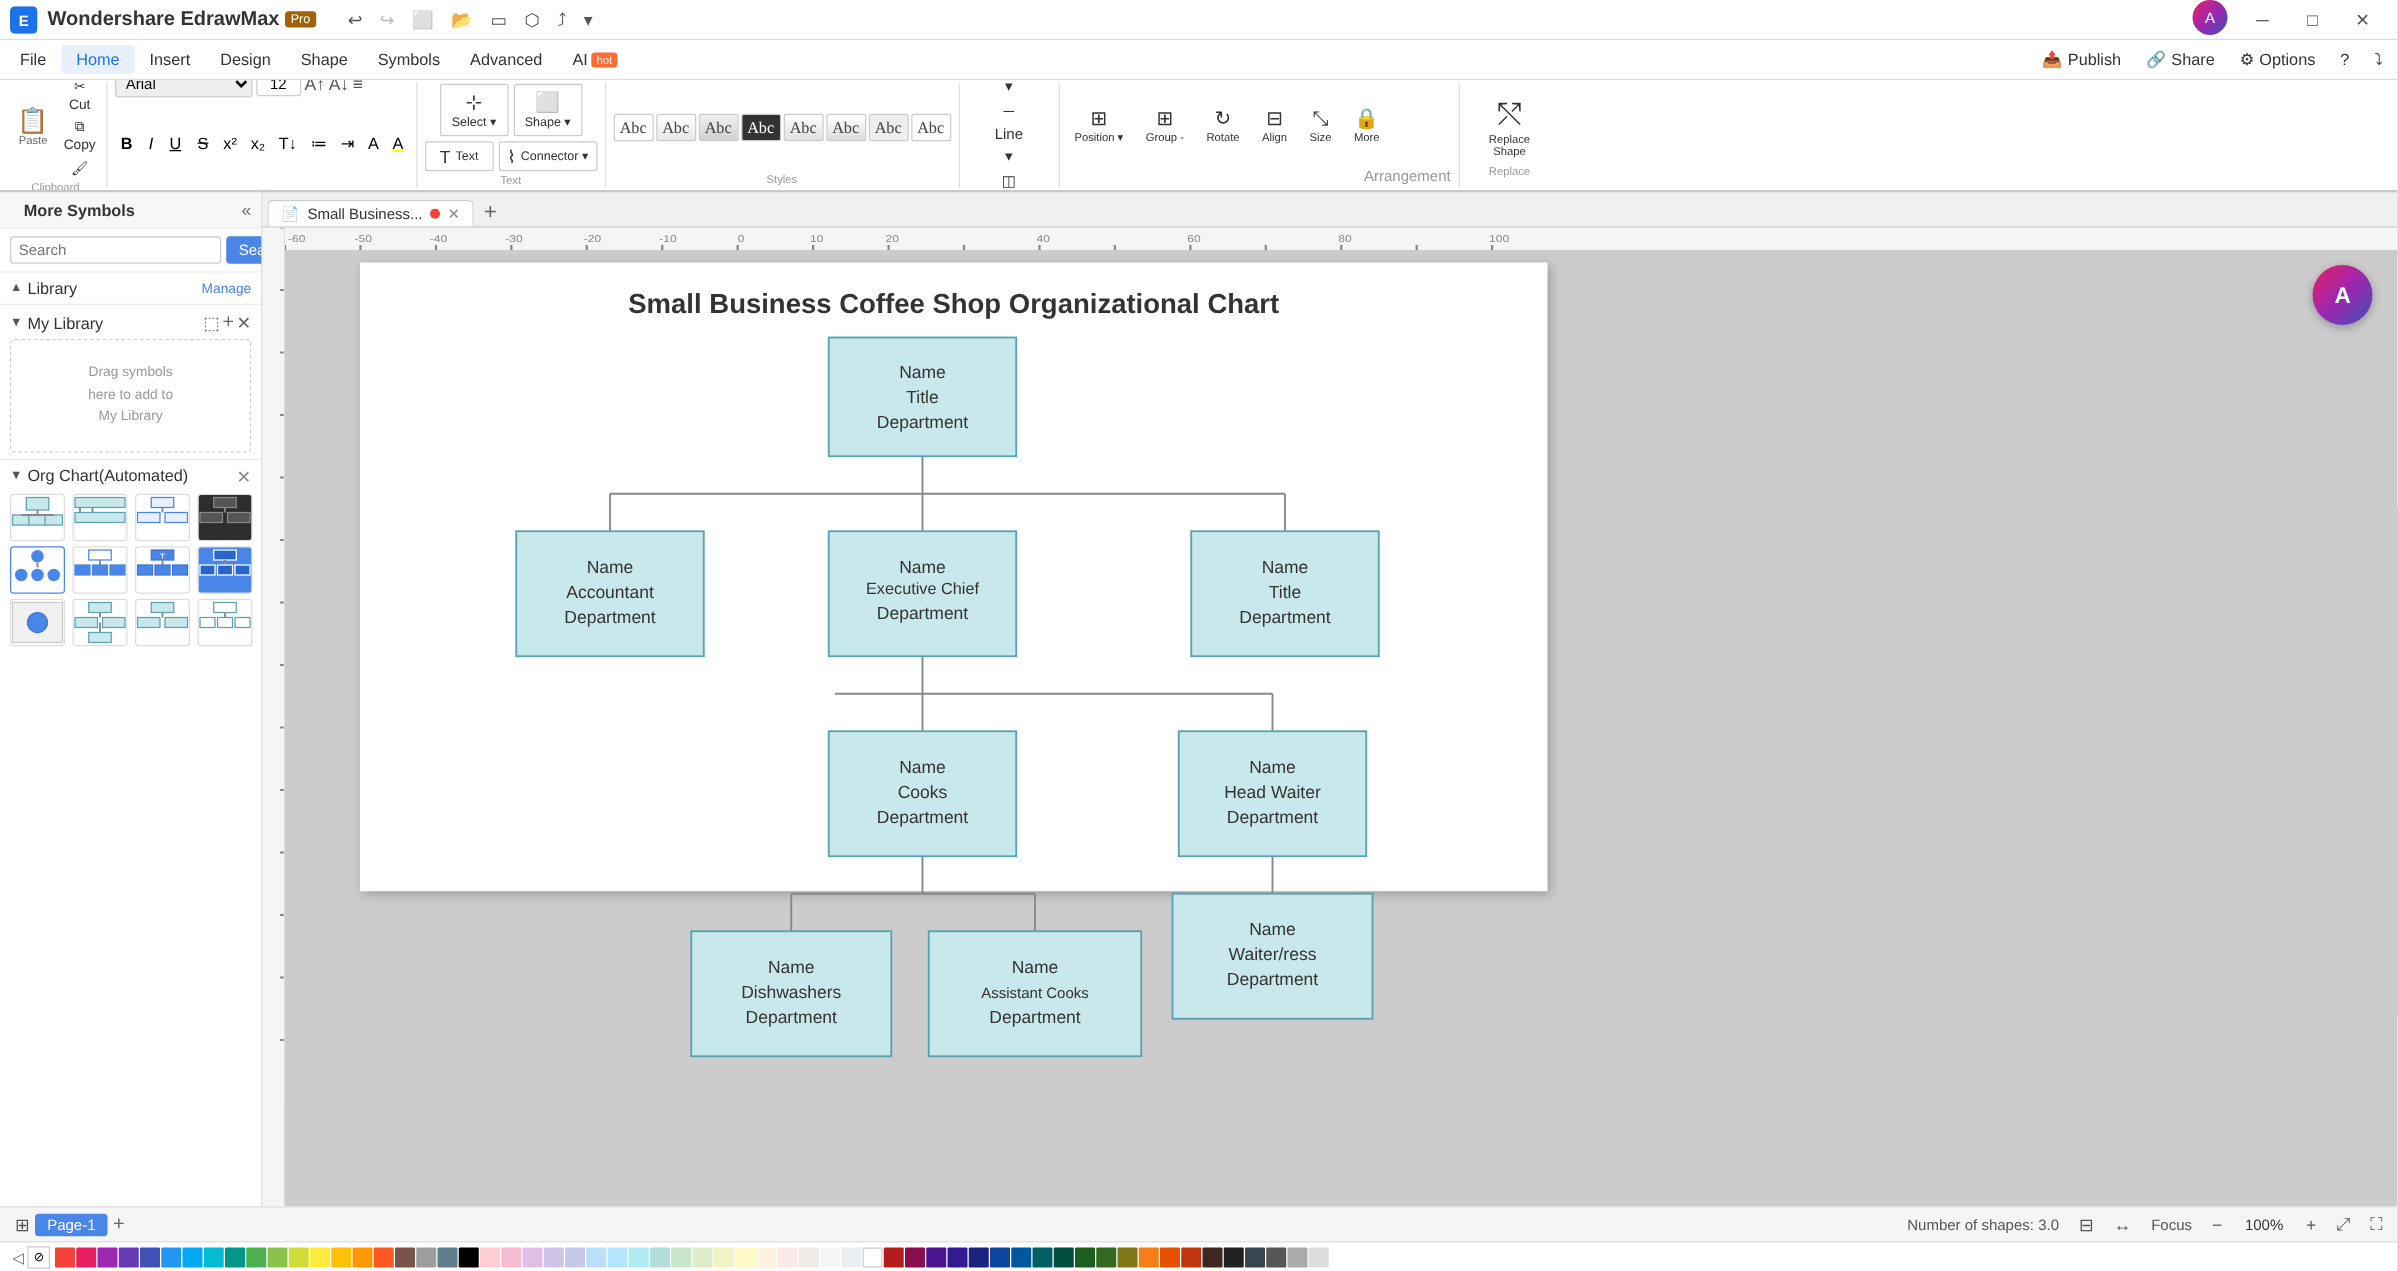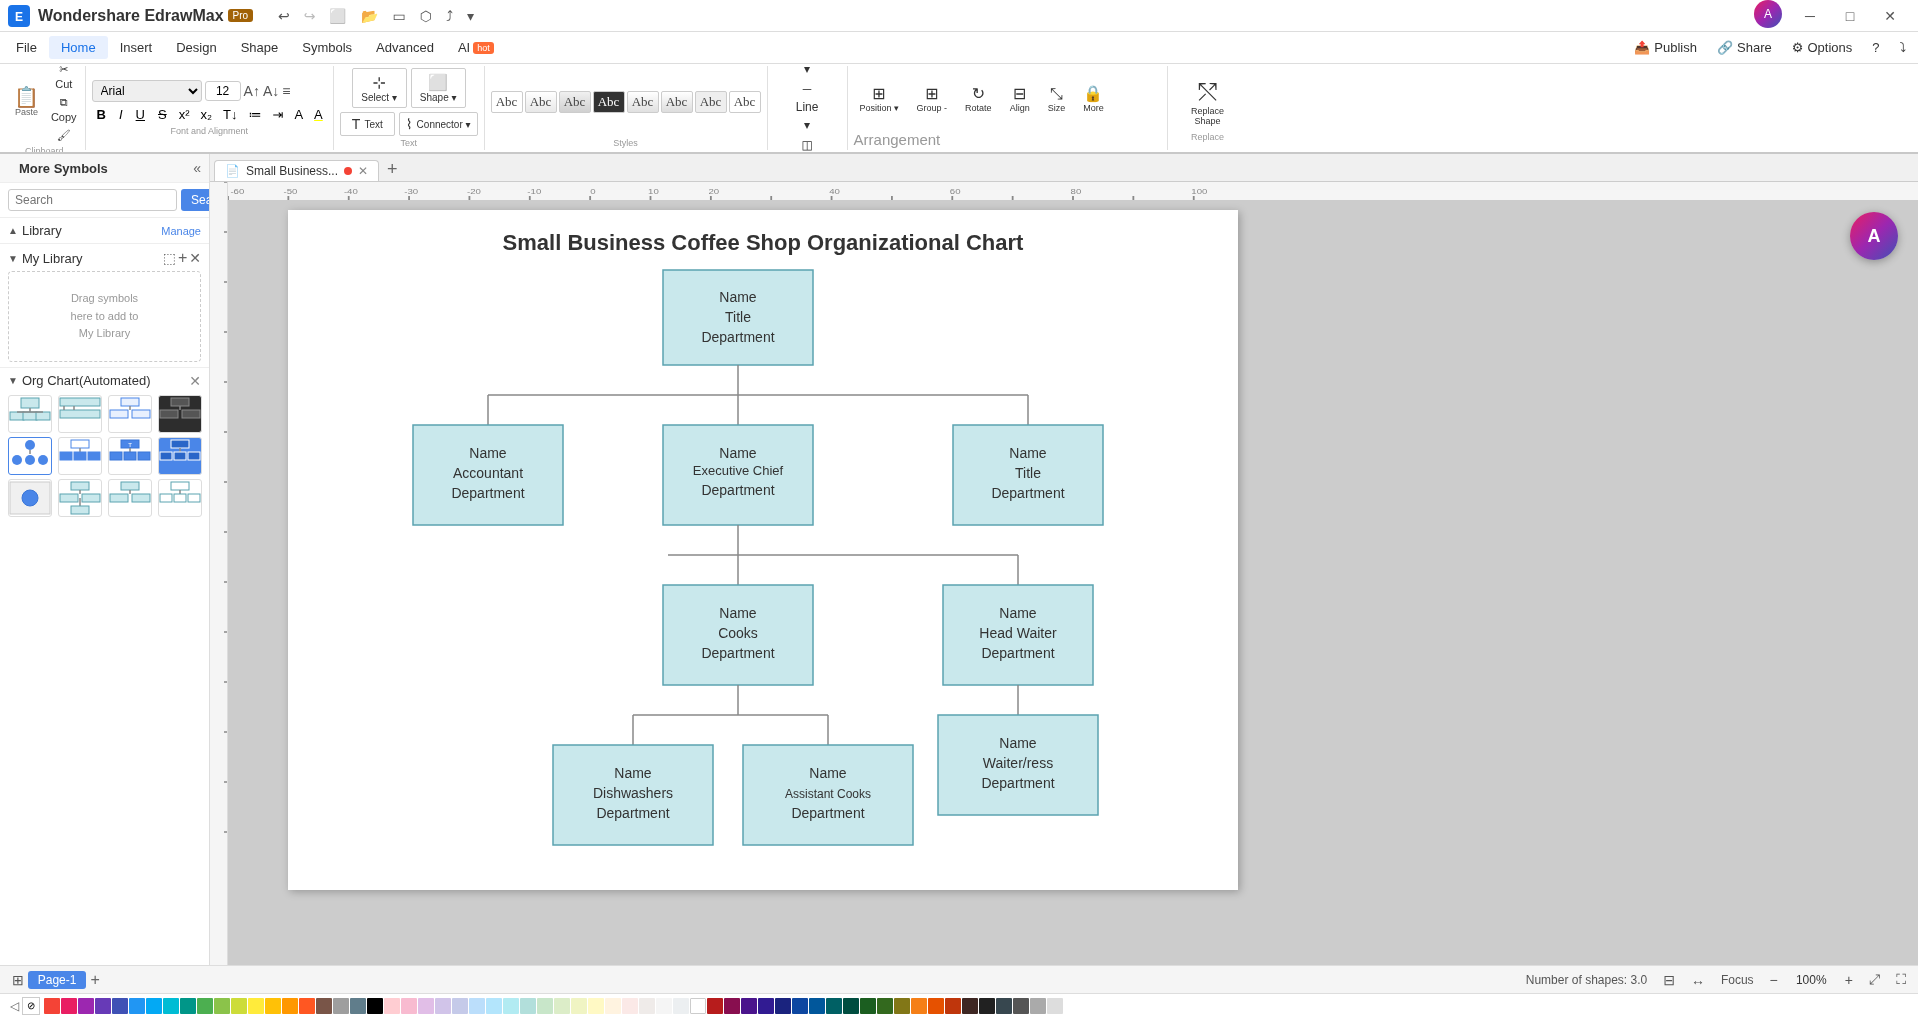--- a/index.html
+++ b/index.html
@@ -242,21 +242,21 @@
             <span>Copy</span>
         </div>
         <div class="tb" style="display:flex;align-items:center;gap:2px;padding:2px 4px;cursor:pointer;border-radius:2px;font-size:11px;">
           <span>🖌</span>
         </div>
       </div>
     </div>
     <div class="tg-label" style="font-size:9px;color:#999;text-align:center;">Clipboard</div>
   </div>
 
-  <div class="tg" style="display:flex;flex-direction:column;padding:2px 6px;border-right:1px solid #e0e0e0;justify-content:center;min-width:180px;">
+  <div class="tg" style="display:flex;flex-direction:column;padding:2px 6px;border-right:1px solid #e0e0e0;justify-content:center;min-width:180px;gap:24px;">
     <div class="tg-row" style="display:flex;align-items:center;gap:3px;margin-bottom:3px;">
       <select style="width:110px;font-size:12px;padding:2px 4px;border:1px solid #ccc;border-radius:3px;">
         <option>Arial</option>
       </select>
       <input type="text" value="12" style="width: 36px; font-size: 12px; padding: 2px 4px; border: 1px solid rgb(204, 204, 204); border-radius: 3px; text-align: center;">
       <span style="cursor:pointer;font-size:14px;color:#555;">A↑</span>
       <span style="cursor:pointer;font-size:14px;color:#555;">A↓</span>
       <span style="cursor:pointer;font-size:14px;color:#555;">≡</span>
     </div>
     <div class="tg-row" style="display:flex;align-items:center;gap:3px;">
@@ -362,21 +362,21 @@
           <span style="font-size:9px;">Size</span>
         </div>
       </div>
       <div style="display:flex;flex-direction:column;align-items:center;gap:2px;">
         <div class="tb" style="display:flex;flex-direction:column;align-items:center;padding:3px 6px;cursor:pointer;border-radius:2px;font-size:12px;">
           <span style="font-size:16px;">🔒</span>
           <span style="font-size:9px;">More</span>
         </div>
       </div>
     </div>
-    <div class="tg-label" style="font-size:15px;color:#999;text-align:left;">Arrangement</div>
+    <div class="tg-label" style="font-size:12px;color:#999;text-align:right;">Arrangement</div>
   </div>
 
   <div class="tg" style="display:flex;flex-direction:column;padding:2px 8px;justify-content:center;min-width:80px;">
     <div class="tb" style="display:flex;flex-direction:column;align-items:center;padding:4px 8px;cursor:pointer;border-radius:2px;">
       <span style="font-size:24px;">⤲</span>
       <span style="font-size:9px;text-align:center;">Replace<br>Shape</span>
     </div>
     <div class="tg-label" style="font-size:9px;color:#999;text-align:center;">Replace</div>
   </div>
 </div>
@@ -600,21 +600,21 @@
             <text x="598" y="12" font-size="8" fill="#888">60</text>
             <line x1="650" y1="14" x2="650" y2="18" stroke="#999" stroke-width="0.5"></line>
             <line x1="700" y1="14" x2="700" y2="18" stroke="#999" stroke-width="0.5"></line>
             <text x="698" y="12" font-size="8" fill="#888">80</text>
             <line x1="750" y1="14" x2="750" y2="18" stroke="#999" stroke-width="0.5"></line>
             <line x1="800" y1="14" x2="800" y2="18" stroke="#999" stroke-width="0.5"></line>
             <text x="798" y="12" font-size="8" fill="#888">100</text>
           </svg>
         </div>
 
-        <div style="position:absolute;top:28px;left:60px;width:950px;height:680px;background:#fff;box-shadow:2px 2px 8px rgba(0,0,0,0.25);">
+        <div style="position:absolute;top:28px;left:60px;width:950px;height:503px;background:#fff;box-shadow:2px 2px 8px rgba(0,0,0,0.25);">
 
           
           <svg width="950" height="680" viewBox="0 0 950 680">
 
             <text x="475" y="40" text-anchor="middle" font-size="22" font-weight="bold" font-family="Arial, sans-serif" fill="#333">Small Business Coffee Shop Organizational Chart</text>
 
             <rect x="375" y="60" width="150" height="95" fill="#c9e8ec" stroke="#5ba3b0" stroke-width="1.5"></rect>
             <text x="450" y="92" text-anchor="middle" font-size="14" font-family="Arial" fill="#333">Name</text>
             <text x="450" y="112" text-anchor="middle" font-size="14" font-family="Arial" fill="#333">Title</text>
             <text x="450" y="132" text-anchor="middle" font-size="14" font-family="Arial" fill="#333">Department</text>

